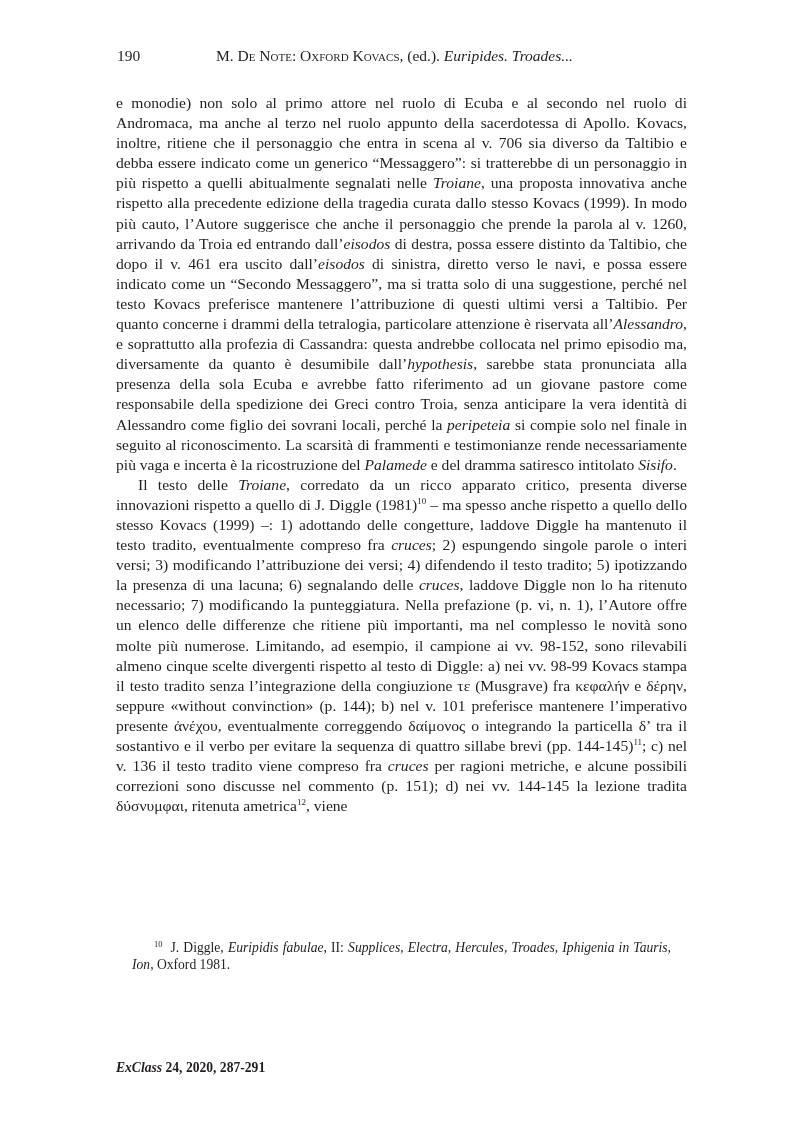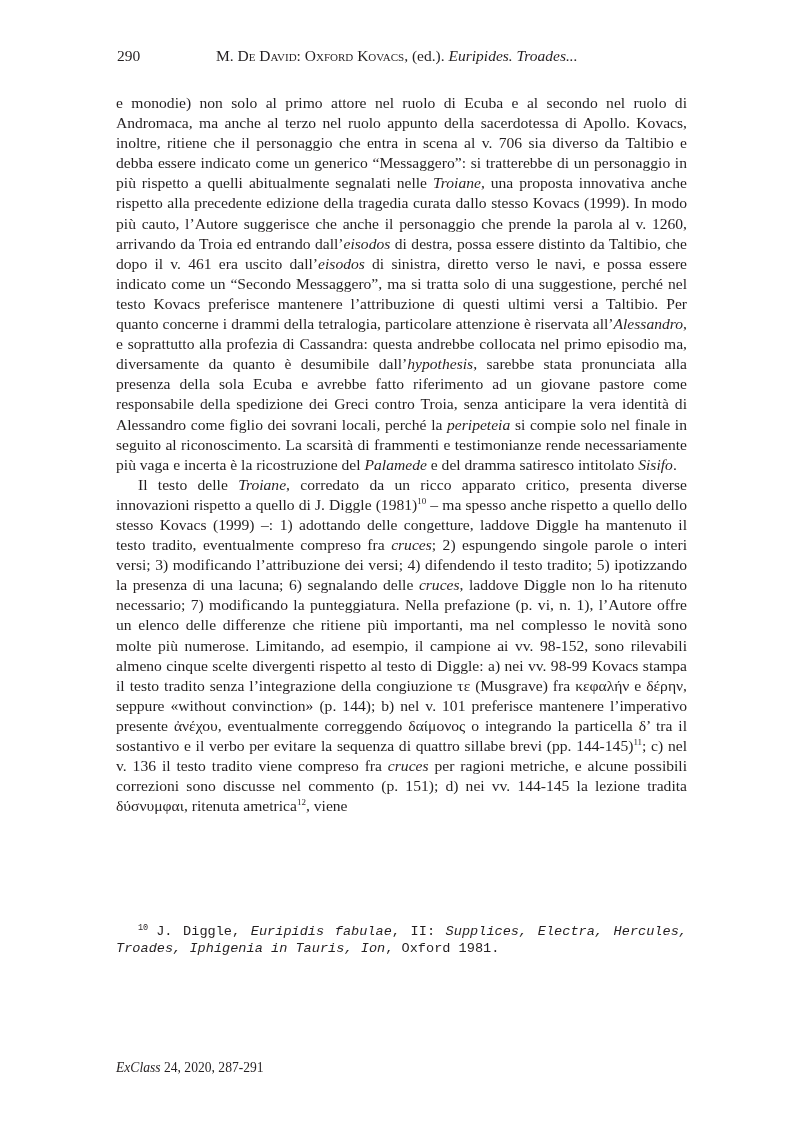--- a/index.html
+++ b/index.html
@@ -11,33 +11,33 @@
   .running-head .title { position: absolute; left: 99px; top: 0; white-space: nowrap; }
   .sc { font-variant: small-caps; }
   .body { position: absolute; top: 93px; left: 116px; width: 571px;
           font-size: 15.6px; line-height: 20.1px; text-align: justify; hyphens: manual; }
   .body p { margin: 0; }
   .body p.indent { text-indent: 22px; }
   i { font-style: italic; }
   sup { font-size: 9px; line-height: 0; vertical-align: 6px; }
   .notes { position: absolute; top: 924px; left: 116px; width: 571px;
            font-size: 13.6px; line-height: 16.6px; text-align: justify; }
-  .notes p { margin: 0; text-indent: 22px; font-family: Liberation Mono, monospace; }
+  .notes p { margin: 16px; text-indent: 22px; }
   .notes .fn { font-size: 8.5px; vertical-align: 5px; line-height: 0; margin-right: 8px; }
   .footer { position: absolute; top: 1058px; left: 116px; width: 571px; height: 20px;
-            font-size: 13.6px; line-height: 20px; }
+            font-size: 13.6px; line-height: 20px; font-weight: bold; }
   .footer .left { position: absolute; left: 0; top: 0; }
   .footer .right { position: absolute; right: 0; top: 0; }
 </style>
 </head>
 <body>
 
 <div class="running-head">
-  <span class="pgnum">290</span>
-  <span class="title"><span class="sc">M. De David</span><span>: </span><span class="sc">Oxford Kovacs</span><span>, (ed.). </span><i>Euripides. Troades...</i></span>
+  <span class="pgnum">190</span>
+  <span class="title"><span class="sc">M. De Note</span><span>: </span><span class="sc">Oxford Kovacs</span><span>, (ed.). </span><i>Euripides. Troades...</i></span>
 </div>
 
 <div class="body">
   <p>e monodie) non solo al primo attore nel ruolo di Ecuba e al secondo nel ruolo di Andromaca, ma anche al terzo nel ruolo appunto della sacerdotessa di Apollo. Kovacs, inoltre, ritiene che il personaggio che entra in scena al v. 706 sia diverso da Taltibio e debba essere indicato come un generico “Messaggero”: si tratterebbe di un personaggio in più rispetto a quelli abitualmente segnalati nelle <i>Troiane</i>, una proposta innovativa anche rispetto alla precedente edizione della tragedia curata dallo stesso Kovacs (1999). In modo più cauto, l’Autore suggerisce che anche il personaggio che prende la parola al v. 1260, arrivando da Troia ed en­trando dall’<i>eisodos</i> di destra, possa essere distinto da Taltibio, che dopo il v. 461 era uscito dall’<i>eisodos</i> di sinistra, diretto verso le navi, e possa essere indicato come un “Secondo Messaggero”, ma si tratta solo di una suggestione, perché nel testo Kovacs preferisce mantenere l’attribuzione di questi ultimi versi a Taltibio. Per quanto concerne i drammi della tetralogia, particolare attenzione è riservata all’<i>Alessandro</i>, e soprattutto alla profezia di Cassandra: questa andrebbe colloca­ta nel primo episodio ma, diversamente da quanto è desumibile dall’<i>hypothesis</i>, sarebbe stata pronunciata alla presenza della sola Ecuba e avrebbe fatto riferi­mento ad un giovane pastore come responsabile della spedizione dei Greci contro Troia, senza anticipare la vera identità di Alessandro come figlio dei sovrani loca­li, perché la <i>peripeteia</i> si compie solo nel finale in seguito al riconoscimento. La scarsità di frammenti e testimonianze rende necessariamente più vaga e incerta è la ricostruzione del <i>Palamede</i> e del dramma satiresco intitolato <i>Sisifo</i>.</p>
   <p class="indent">Il testo delle <i>Troiane</i>, corredato da un ricco apparato critico, presenta diverse innovazioni rispetto a quello di J. Diggle (1981)<sup>10</sup> – ma spesso anche rispetto a quello dello stesso Kovacs (1999) –: 1) adottando delle congetture, laddove Diggle ha mantenuto il testo tradito, eventualmente compreso fra <i>cruces</i>; 2) espungendo singole parole o interi versi; 3) modificando l’attribuzione dei versi; 4) difenden­do il testo tradito; 5) ipotizzando la presenza di una lacuna; 6) segnalando delle <i>cruces</i>, laddove Diggle non lo ha ritenuto necessario; 7) modificando la punteg­giatura. Nella prefazione (p. vi, n. 1), l’Autore offre un elenco delle differenze che ritiene più importanti, ma nel complesso le novità sono molte più numerose. Limitando, ad esempio, il campione ai vv. 98-152, sono rilevabili almeno cinque scelte divergenti rispetto al testo di Diggle: a) nei vv. 98-99 Kovacs stampa il testo tradito senza l’integrazione della congiuzione τε (Musgrave) fra κεφαλήν e δέρην, seppure «without convinction» (p. 144); b) nel v. 101 preferisce mantenere l’imperativo presente ἀνέχου, eventualmente correggendo δαίμονος o integran­do la particella δ’ tra il sostantivo e il verbo per evitare la sequenza di quattro sillabe brevi (pp. 144-145)<sup>11</sup>; c) nel v. 136 il testo tradito viene compreso fra <i>cruces</i> per ragioni metriche, e alcune possibili correzioni sono discusse nel commento (p. 151); d) nei vv. 144-145 la lezione tradita δύσνυμφαι, ritenuta ametrica<sup>12</sup>, viene</p>
 </div>
 
 <div class="notes">
   <p><span class="fn">10</span>J. Diggle, <i>Euripidis fabulae</i>, II: <i>Supplices, Electra, Hercules, Troades, Iphigenia in Tauris, Ion</i>, Oxford 1981.</p>
 </div>

